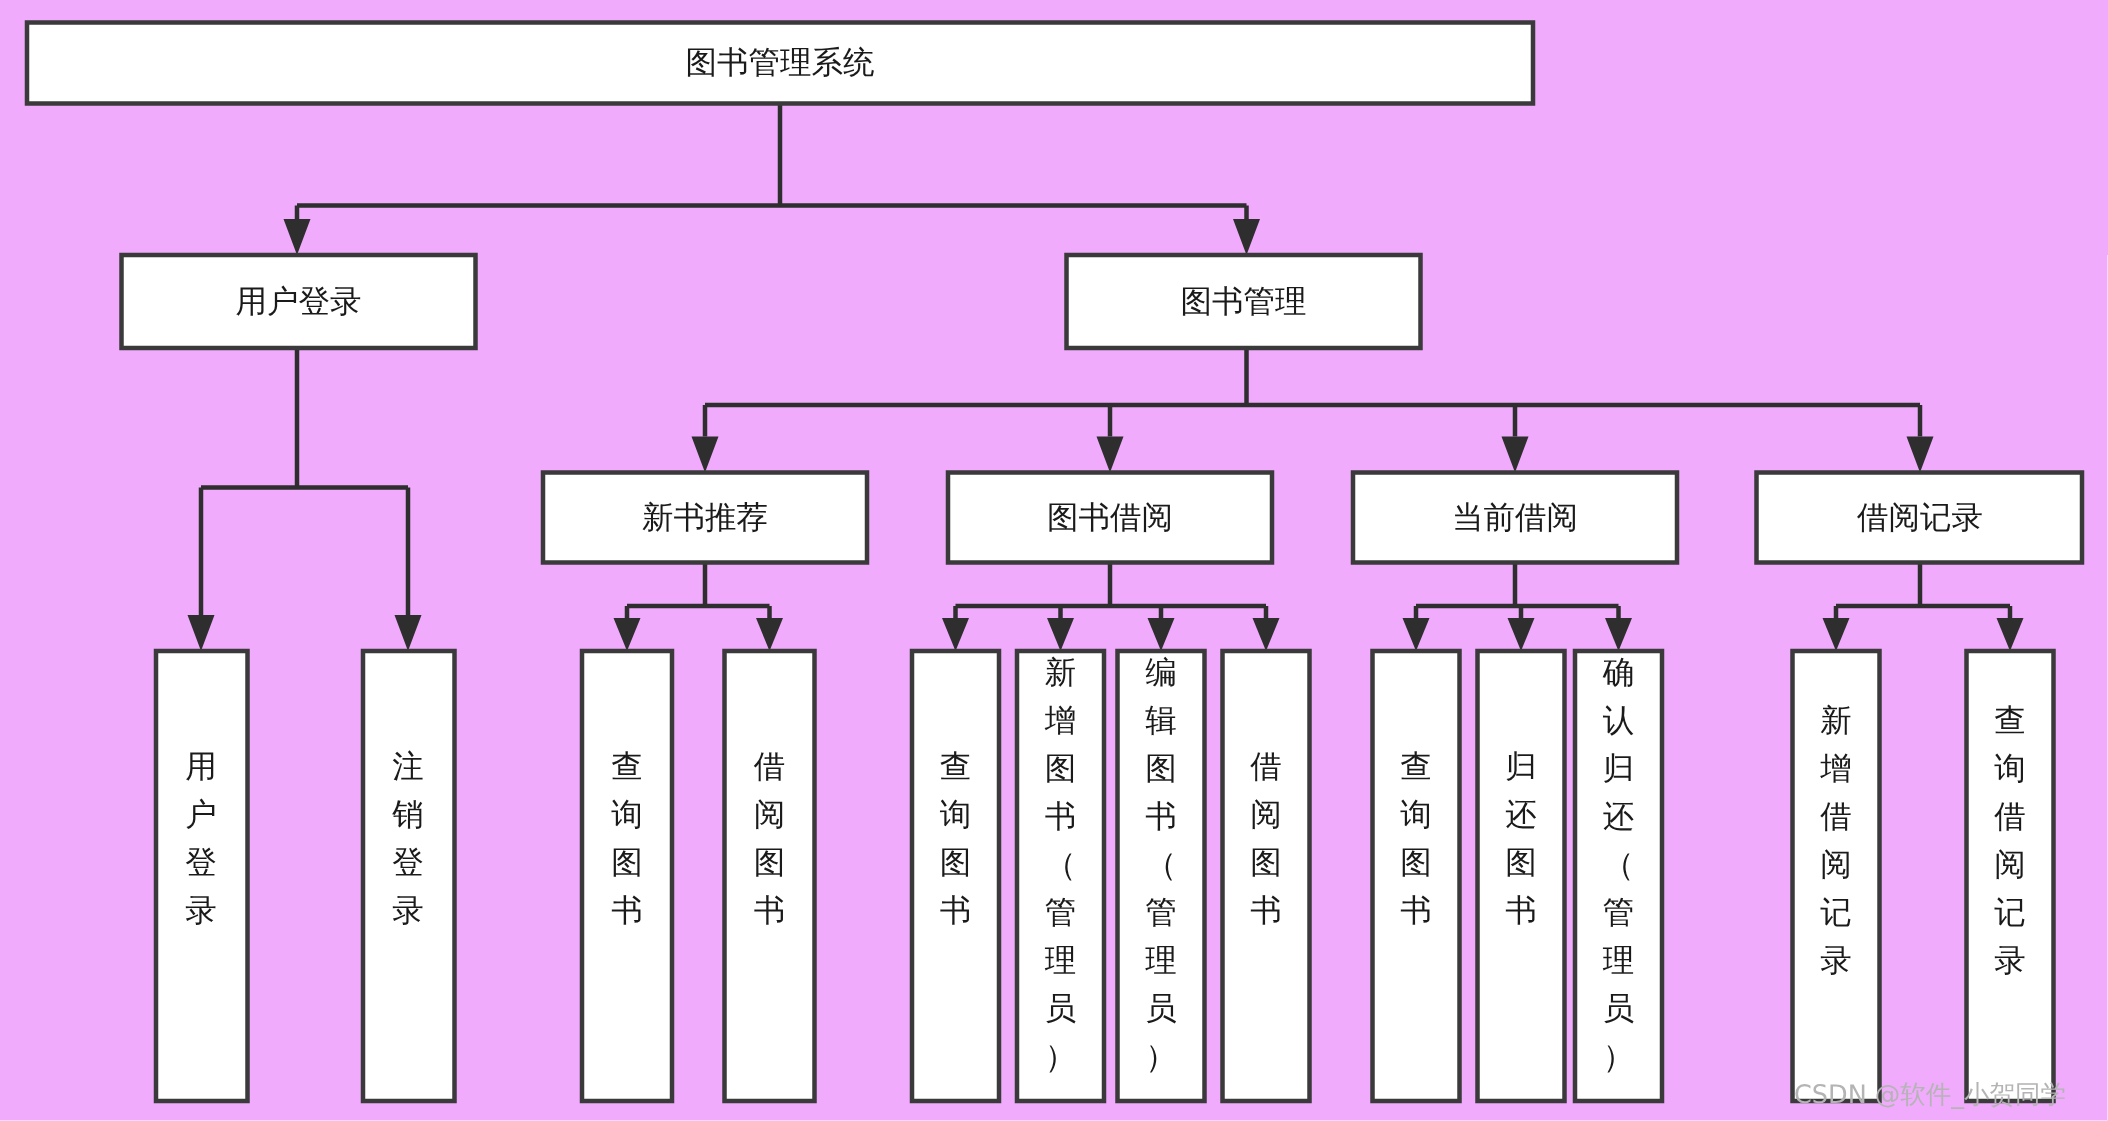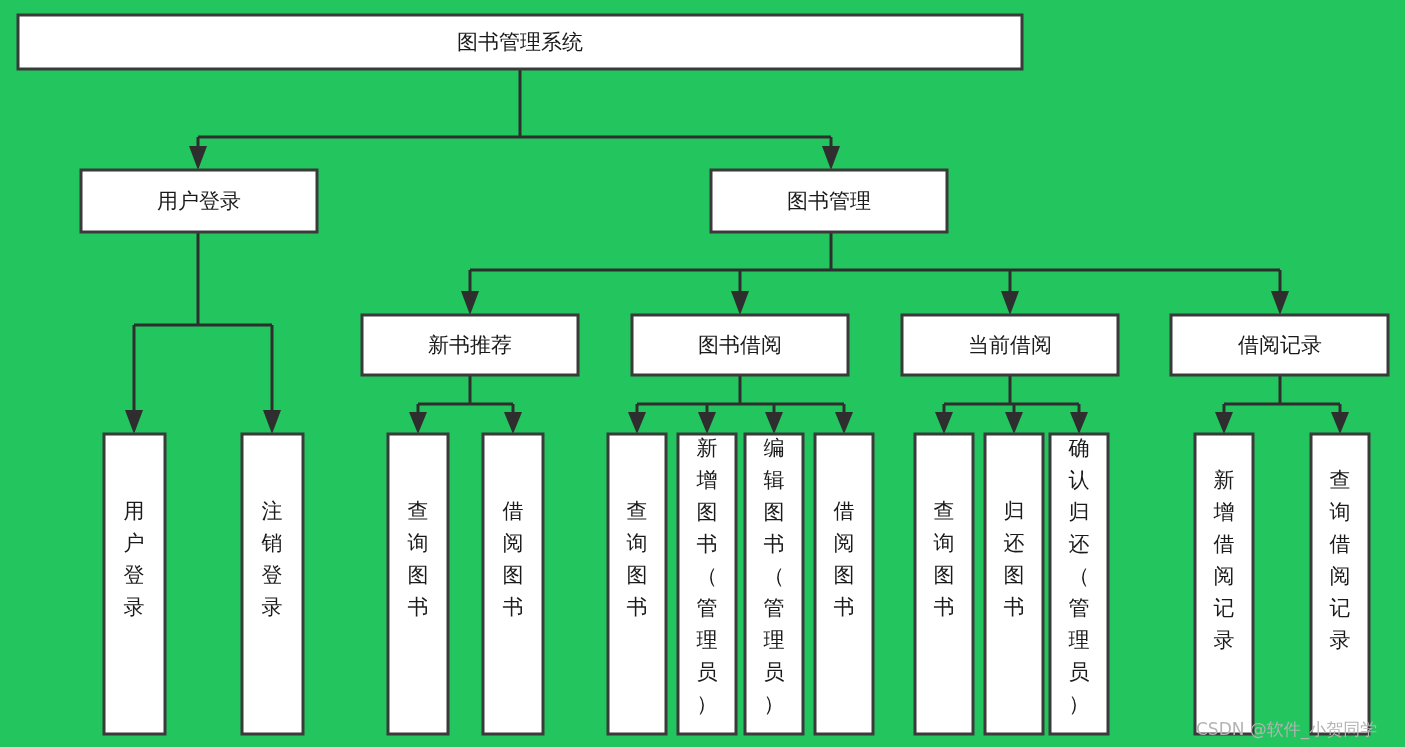--- a/index.html
+++ b/index.html
@@ -8,21 +8,21 @@
     padding: 0;
     background: #ffffff;
   }
   body {
     font-family: "DejaVu Sans", "Liberation Sans", sans-serif;
   }
   #diagram-root {
     position: relative;
     width: 1405px;
     height: 747px;
-    background: #22c55e;
+    background: #f0abfc;
     overflow: hidden;
   }
   svg.diagram-svg {
     display: block;
     width: 1405px;
     height: 747px;
   }
   .node-box {
     fill: #ffffff;
     stroke: #3a3a3a;

